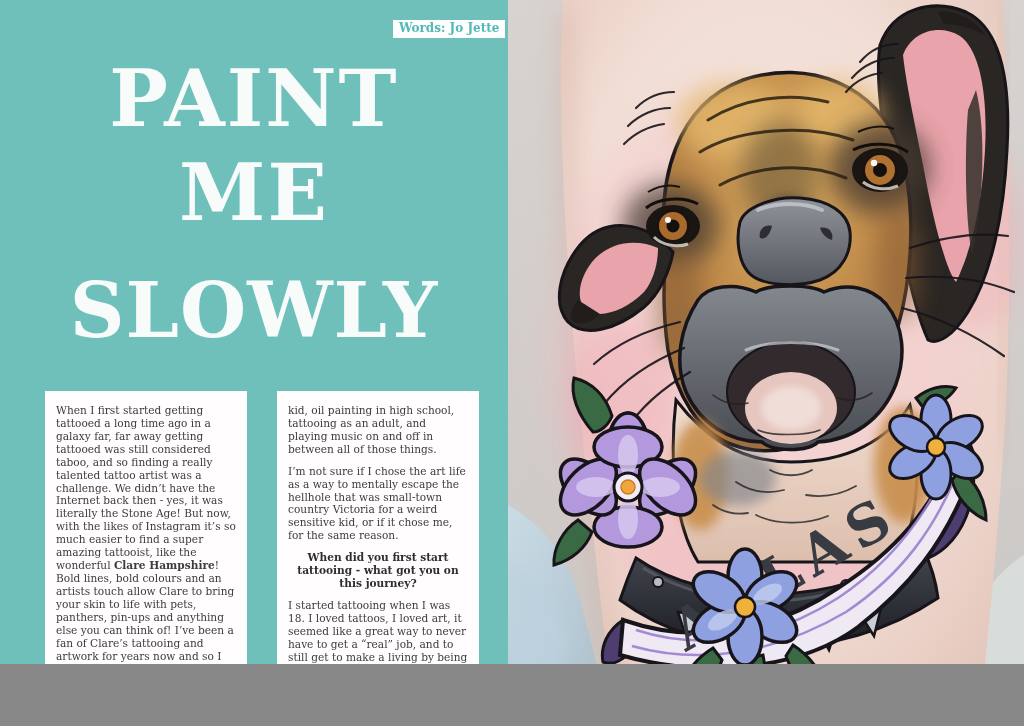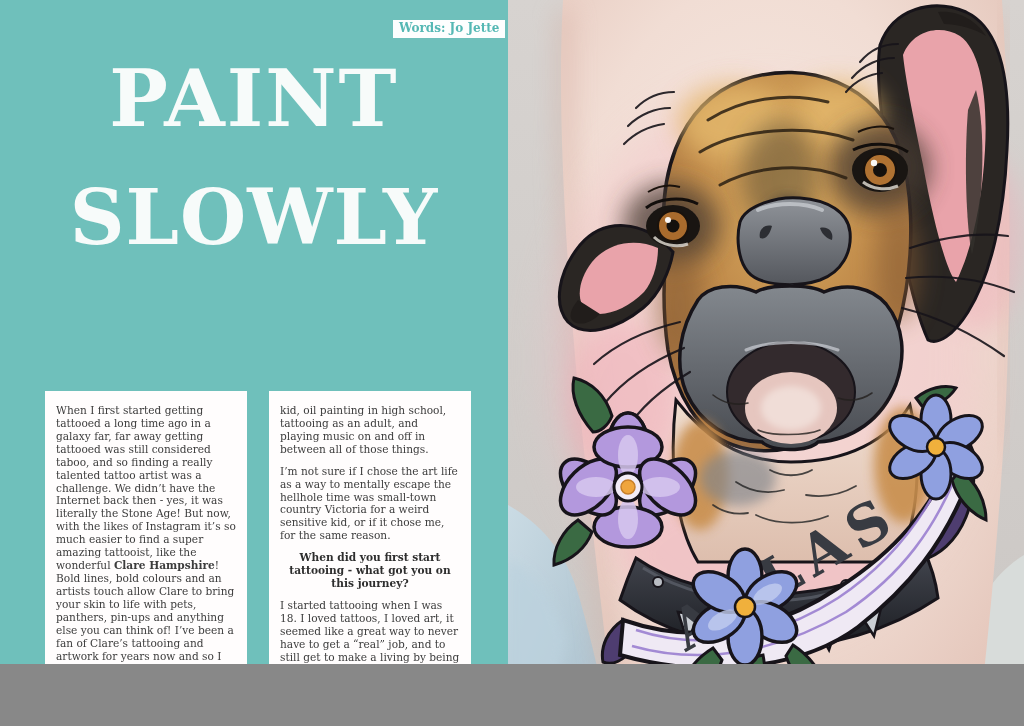--- a/index.html
+++ b/index.html
@@ -16,52 +16,53 @@
   .title { position:absolute; left:0; top:52px; width:508px; text-align:center;
     color:#f7fbfa; font-weight:700; }
   .title .line { display:block; line-height:1.2; letter-spacing:2px; }
   .title .l1 { font-size:78px; }
   .title .l2 { font-size:78px; }
   .title .l3 { font-size:76px; letter-spacing:1px;margin-top:26px; }
   .textbox {
     position:absolute; top:391px; height:294px; width:202px; background:#fffdfd;
     box-sizing:border-box; padding:13px 11px 10px; color:#3c3c3c; overflow:hidden;
   }
-  .box1 { left:45px; } .box2 { left:269px; }
+  .box1 { left:45px; } .box2 { left:277px; }
   .textbox p { margin:0 0 9px; font-size:10.6px; line-height:1.22; }
   .textbox p.q { font-weight:700; color:#2e2e2e;text-align:center; }
   .textbox p:last-child { margin-bottom:0; }
   
   .right-page { position:absolute; left:508px; top:0; width:516px; height:726px; }
   
   .nav-arrow { position:absolute; font-size:12px; color:#45c9de; opacity:.9;
     cursor:pointer; font-family:"DejaVu Sans", sans-serif; line-height:1; }
   .prev { left:20px; top:699px; }
   .next { left:996px; top:697px; }
 </style>
 </head>
 <body>
 
 <div class="spread">
 
   <div class="left-page">
     <div class="credit-tag">Words: Jo Jette</div>
     <div class="title">
       <span class="line l1">PAINT</span>
+      <span class="line l2">ME</span>
       <span class="line l3">SLOWLY</span>
     </div>
 
     <div class="textbox box1">
       <p><span>When I first started getting tattooed a long time ago in a galaxy far, far away getting tattooed was still considered taboo, and so finding a really talented tattoo artist was a challenge. We didn’t have the Internet back then - yes, it was literally the Stone Age! But now, with the likes of Instagram it’s so much easier to find a super amazing tattooist, like the wonderful </span><strong>Clare Hampshire</strong><span>! Bold lines, bold colours and an artists touch allow Clare to bring your skin to life with pets, panthers, pin-ups and anything else you can think of! I’ve been a fan of Clare’s tattooing and artwork for years now and so I was stoked to have a quick chat to the gal about how it all began and where it’s going ...</span></p>
 
     </div>
 
     <div class="textbox box2">
       <p>kid, oil painting in high school, tattooing as an adult, and playing music on and off in between all of those things.</p>
-      <p>I’m not sure if I chose the art life as a way to mentally escape the hellhole time was small-town country Victoria for a weird sensitive kid, or if it chose me, for the same reason.</p>
+      <p>I’m not sure if I chose the art life as a way to mentally escape the hellhole that was small-town country Victoria for a weird sensitive kid, or if it chose me, for the same reason.</p>
       <p class="q">When did you first start tattooing - what got you on this journey?</p>
       <p>I started tattooing when I was 18. I loved tattoos, I loved art, it seemed like a great way to never have to get a “real” job, and to still get to make a living by being creative.</p>
 
     </div>
   </div>
 
   <div class="right-page">
     <svg viewBox="0 0 516 726" width="516" height="726">
       <defs>
         <radialGradient id="skinG" cx="45%" cy="40%" r="78%">

